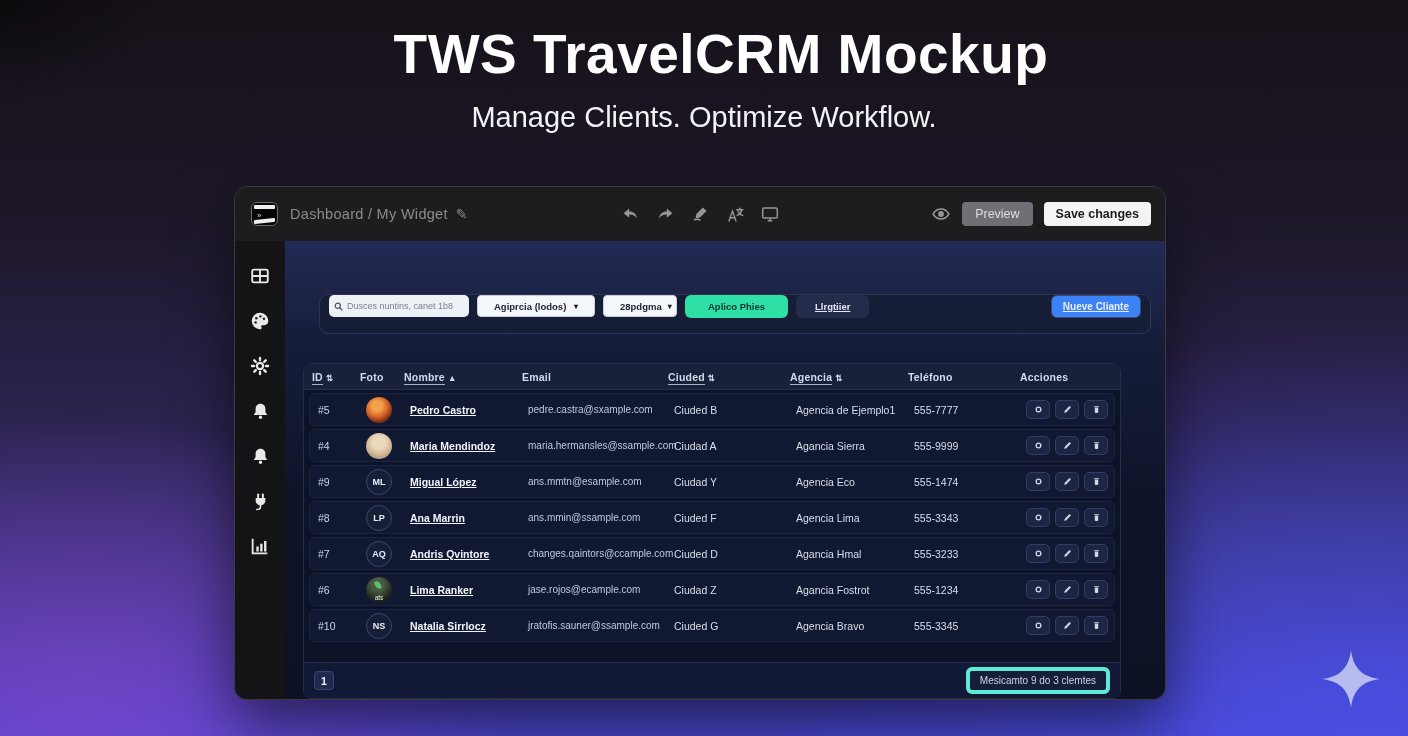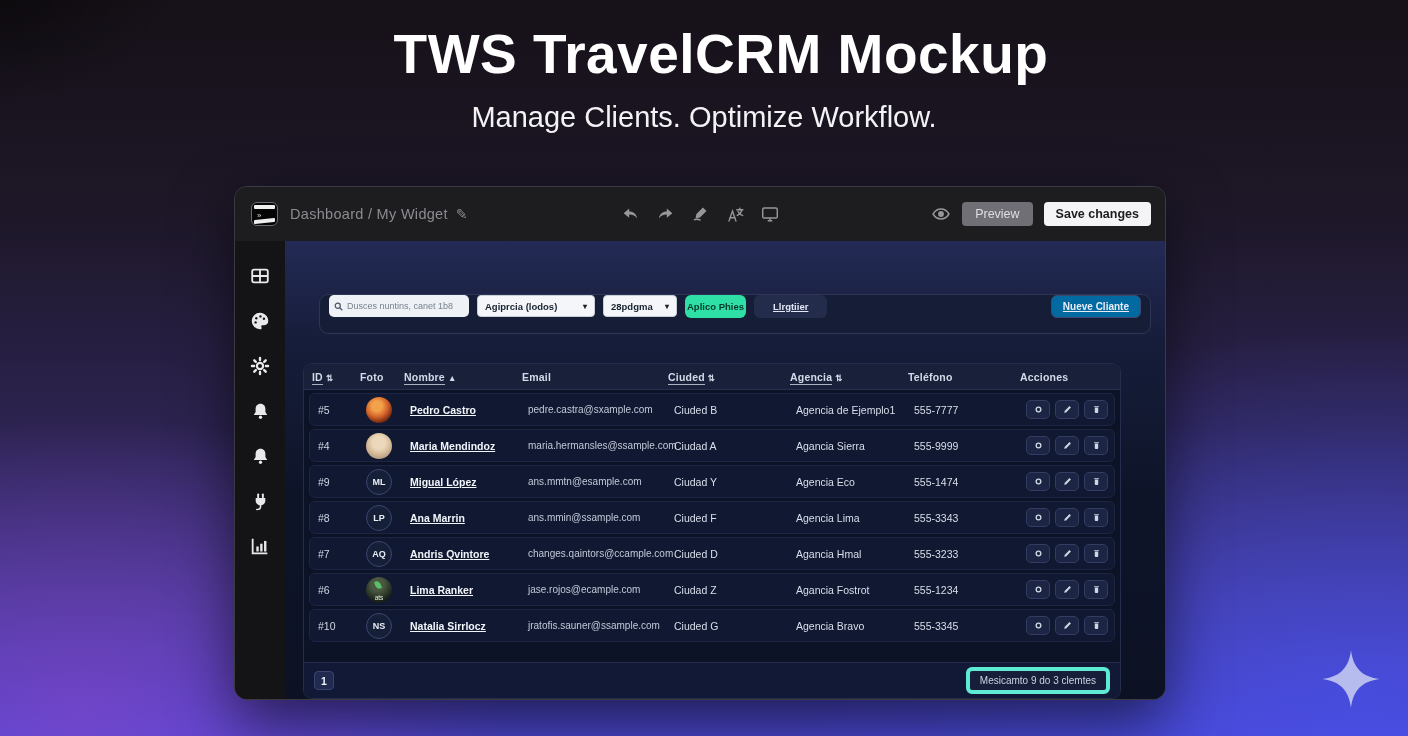--- a/index.html
+++ b/index.html
@@ -49,29 +49,29 @@
   .filter-card { position:absolute; left:34px; top:53px; width:832px; height:40px;
     background:#161d36; border:1px solid #2d3657; border-radius:9px;
     display:flex; align-items:flex-start; padding:0 9px; gap:8px; }
   .search-box { width:140px; height:22px; background:#eef1f5; border-radius:5px;
     display:flex; align-items:center; padding:0 5px; gap:4px; }
   .search-box svg { flex:0 0 auto; }
   .search-box input { border:none; outline:none; background:transparent; width:100%;
     font-size:9px; color:#3c4556; font-family:inherit; }
   .search-box input::placeholder { color:#77818f; }
   .select-ctl { height:22px; background:#f4f6f9; border-radius:4px; border:1px solid #c8ced8;
-    display:flex; align-items:center; gap:6px; padding:0 7px; font-size:9.5px; font-weight:700; color:#18222f; }
+    display:flex; align-items:center; gap:6px; padding:0 16px; font-size:9.5px; font-weight:700; color:#18222f; }
   .select-ctl .chev { font-size:8px; color:#18222f; }
   .sel-agency { width:118px; justify-content:space-between; }
   .sel-pagesize { width:74px; justify-content:space-between; }
   .btn-apply { background:#2fe0a6; color:#07382c; border:none; border-radius:6px;
-    font-size:9.5px; font-weight:700; padding:6px 2px; font-family:inherit; }
+    font-size:9.5px; font-weight:700; padding:6px 23px; font-family:inherit; }
   .btn-clear { background:#232c4a; color:#e1e7f3; border:none; border-radius:6px;
     font-size:9.5px; font-weight:700; padding:6px 19px; text-decoration:underline; font-family:inherit; }
-  .btn-newclient { margin-left:auto; background:#0369a1; color:#e8edf7; border:1px solid #3c4872;
+  .btn-newclient { margin-left:auto; background:#3b82f6; color:#e8edf7; border:1px solid #3c4872;
     border-radius:6px; font-size:10px; font-weight:700; padding:5px 11px; text-decoration:underline; font-family:inherit; }
   
   .table-card { position:absolute; left:18px; top:122px; width:818px; height:336px;
     background:#0d1327; border:1px solid #252d4c; border-radius:9px; overflow:hidden; }
   .tbl-grid { display:grid; grid-template-columns:48px 44px 118px 146px 122px 118px 112px 1fr;
     align-items:center; padding:0 8px; }
   .tbl-head { height:26px; background:#19203a; border-bottom:1px solid #283052; }
   .th { font-size:10.5px; font-weight:700; color:#d3dae8; letter-spacing:.2px; }
   .th .hl { border-bottom:1px solid #aab3c6; padding-bottom:1px; }
   .th .sort { font-size:8.5px; margin-left:3px; }

